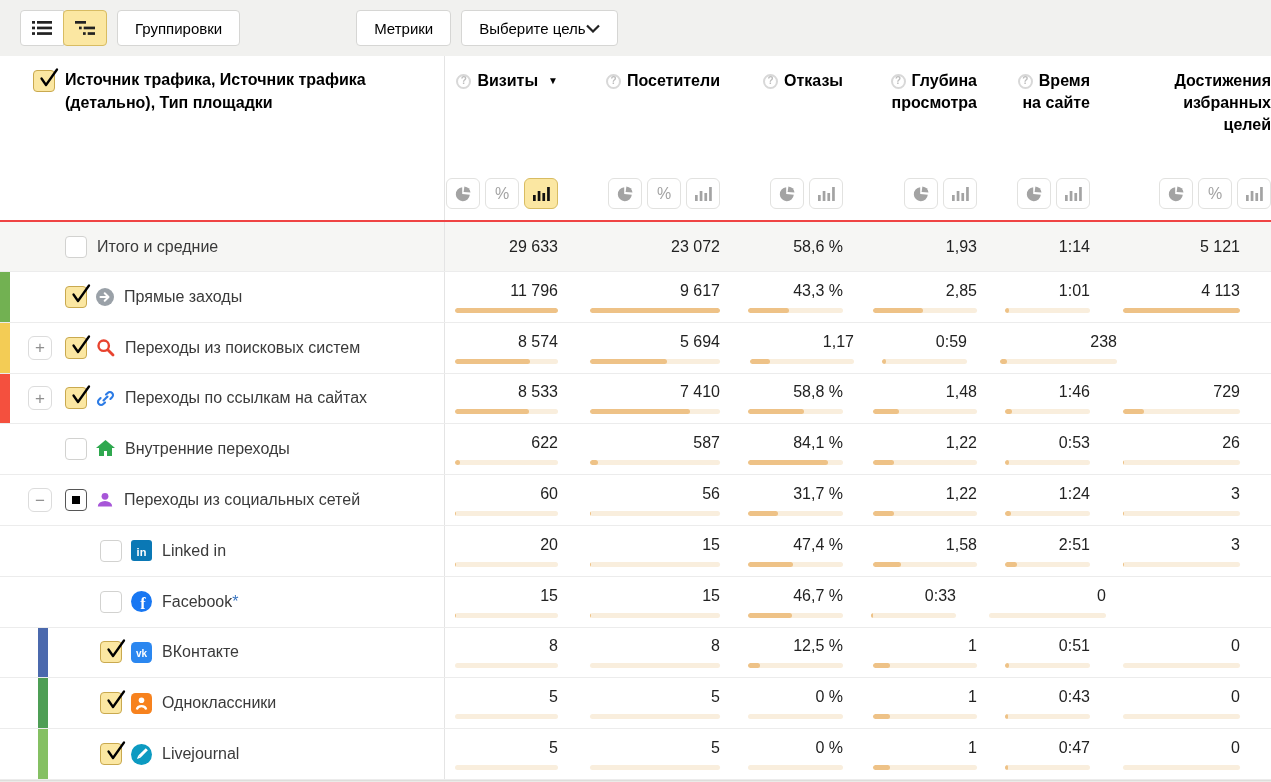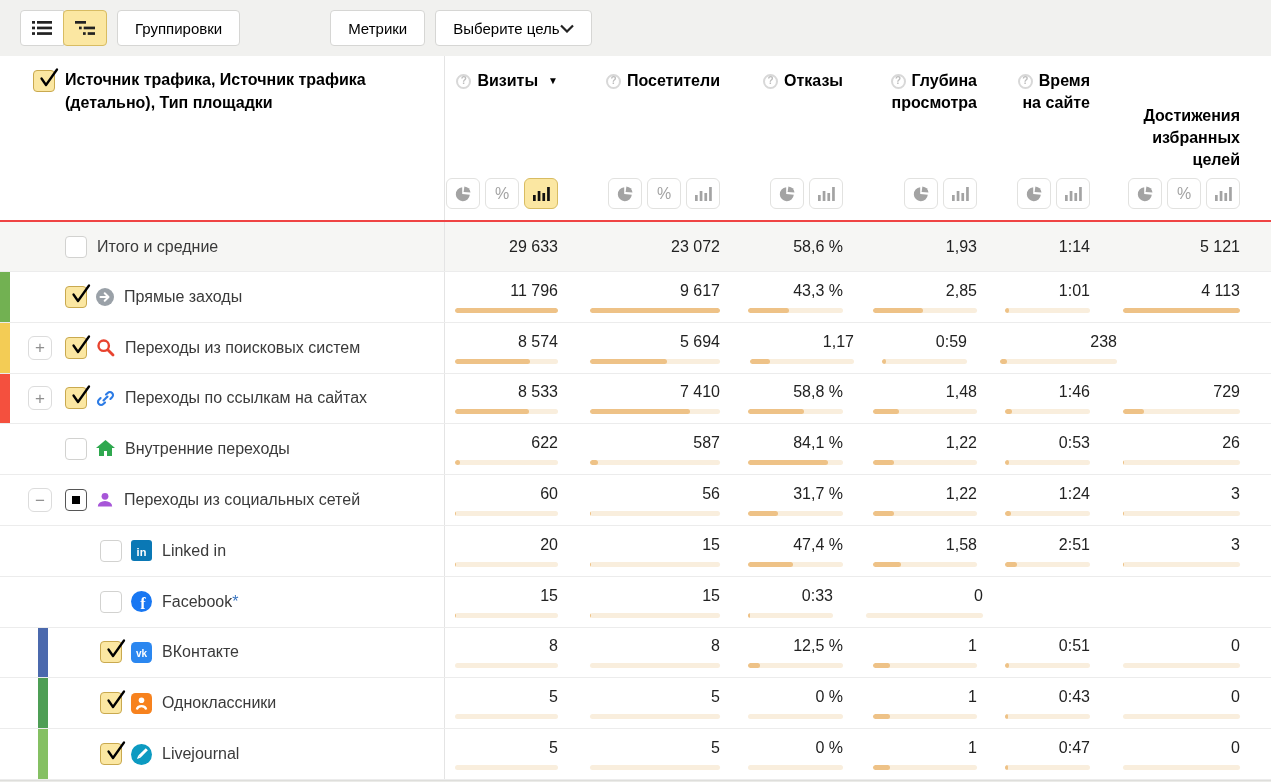--- a/index.html
+++ b/index.html
@@ -4,21 +4,21 @@
 <style>
 *{margin:0;padding:0;box-sizing:border-box}
 body{width:1271px;height:782px;font-family:"Liberation Sans",sans-serif;background:#fff;overflow:hidden}
 .page{width:1271px;height:782px;position:relative;overflow:hidden}
 .toolbar{height:56px;background:#f1f1ef;display:flex;align-items:center}
 .seg{display:flex;margin-left:20px;height:36px}
 .seg-btn{width:44px;height:36px;background:#fff;border:1px solid #d6d6d4;display:flex;align-items:center;justify-content:center;padding:0;cursor:pointer}
 .seg-btn.first{border-radius:4px 0 0 4px}
 .seg-btn.active{background:#fbe7a2;border:1px solid #d8bc62;border-radius:4px;margin-left:-1px}
 .btn{height:36px;background:#fff;border:1px solid #d6d6d4;border-radius:4px;font-size:15px;color:#000;padding:0 17px;margin-left:10px;font-family:inherit;cursor:pointer}
-.btn.metrics{margin-left:90px}
+.btn.metrics{margin-left:116px}
 .btn.goal{display:inline-flex;align-items:center;}
 .thead{height:166px;display:flex;border-bottom:2px solid #ef4444}
 .dim-head{width:445px;border-right:1px solid #e4e4e4;padding:13px 20px 0 33px;display:flex;align-items:flex-start}
 .dim-title{font-weight:bold;font-size:16px;line-height:23px;color:#000;margin-left:10px;margin-top:-1px}
 .col-head{display:flex;flex-direction:column;align-items:flex-end;padding-top:14px}
 .hline{display:flex;align-items:center;font-weight:bold;font-size:16px;line-height:22px;color:#000}
 .help{width:15px;height:15px;border-radius:50%;border:2px solid #d8d8d8;color:#bdbdbd;font-size:10px;font-weight:bold;display:inline-flex;align-items:center;justify-content:center;margin-right:6px;flex:none}
 .sort{font-size:10px;margin-left:10px;color:#000}
 .col-btns{margin-top:auto;margin-bottom:11px;display:flex;gap:5px}
 .ibtn{width:34px;height:31px;border:1px solid #e2e2e0;border-radius:6px;background:#fff;color:#a3a3a3;display:flex;align-items:center;justify-content:center;padding:0;cursor:pointer}
@@ -224,21 +224,21 @@
                 <g fill="currentColor">
                   <rect x="0" y="9" width="2.7" height="6"></rect>
                   <rect x="4.7" y="5" width="2.7" height="10"></rect>
                   <rect x="9.4" y="7" width="2.7" height="8"></rect>
                   <rect x="14.1" y="1" width="2.7" height="14"></rect>
                 </g>
               </svg>
             </button>
           </div>
         </div>
-        <div class="col-head" style="width: 169px; padding-right: 31px; margin-top: 35px;">
+        <div class="col-head" style="width: 169px; ">
           <div class="hline">
             <span>Достижения</span>
           </div>
           <div class="hline">
             <span>избранных</span>
           </div>
           <div class="hline">
             <span>целей</span>
           </div>
           <div class="col-btns">
@@ -608,20 +608,26 @@
           <span class="track" style="width:103px">
             <span class="fill" style="width:0.1%"></span>
           </span>
         </div>
         <div class="mcell" style="width:162px;padding-right:12px">
           <span class="mval">15</span>
           <span class="track" style="width:130px">
             <span class="fill" style="width:0.2%"></span>
           </span>
         </div>
+        <div class="mcell" style="width:123px;padding-right:12px">
+          <span class="mval">46,7 %</span>
+          <span class="track" style="width:95px">
+            <span class="fill" style="width:46.7%"></span>
+          </span>
+        </div>
         <div class="mcell" style="width:113px;padding-right:12px">
           <span class="mval">0:33</span>
           <span class="track" style="width:85px">
             <span class="fill" style="width:2.8%"></span>
           </span>
         </div>
         <div class="mcell" style="width:169px;padding-right:31px">
           <span class="mval">0</span>
           <span class="track" style="width:117px">
             <span class="fill" style="width:0%"></span>

